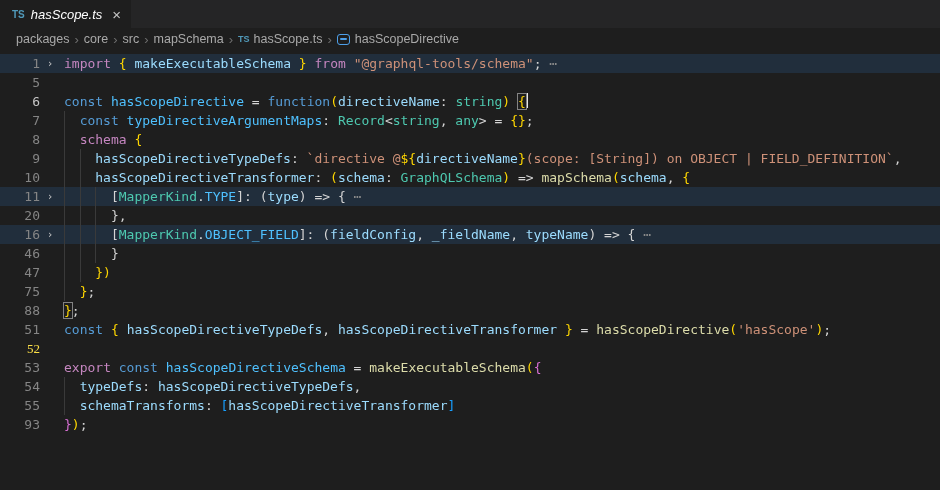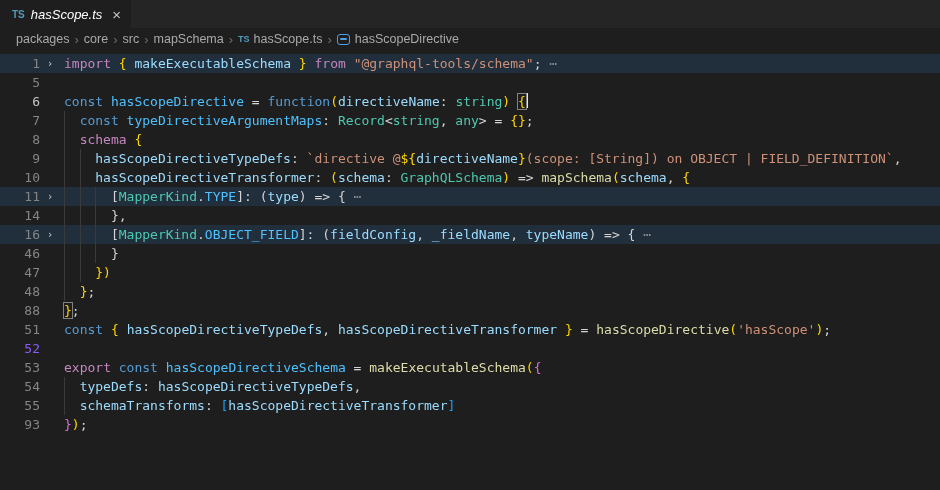--- a/index.html
+++ b/index.html
@@ -84,26 +84,26 @@
 <div class="editor">
   <div>
       <div class="row hl"><div class="gutter"><span class="ln" style="color: rgb(133, 133, 133);">1</span><span class="fold">›</span></div><div class="code"><span style="color: rgb(197, 134, 192);">import</span><span style="color: rgb(212, 212, 212);"> </span><span style="color: rgb(255, 215, 0);">{</span><span style="color: rgb(212, 212, 212);"> </span><span style="color: rgb(156, 220, 254);">makeExecutableSchema</span><span style="color: rgb(212, 212, 212);"> </span><span style="color: rgb(255, 215, 0);">}</span><span style="color: rgb(212, 212, 212);"> </span><span style="color: rgb(197, 134, 192);">from</span><span style="color: rgb(212, 212, 212);"> </span><span style="color: rgb(206, 145, 120);">"@graphql-tools/schema"</span><span style="color: rgb(212, 212, 212);">;</span><span style="color: rgb(138, 138, 138);"> ⋯</span></div></div>
       <div class="row"><div class="gutter"><span class="ln" style="color: rgb(133, 133, 133);">5</span><span class="fold"></span></div><div class="code"></div></div>
       <div class="row"><div class="gutter"><span class="ln" style="color: rgb(198, 198, 198);">6</span><span class="fold"></span></div><div class="code"><span style="color: rgb(86, 156, 214);">const</span><span style="color: rgb(212, 212, 212);"> </span><span style="color: rgb(79, 193, 255);">hasScopeDirective</span><span style="color: rgb(212, 212, 212);"> = </span><span style="color: rgb(86, 156, 214);">function</span><span style="color: rgb(255, 215, 0);">(</span><span style="color: rgb(156, 220, 254);">directiveName</span><span style="color: rgb(212, 212, 212);">: </span><span style="color: rgb(78, 201, 176);">string</span><span style="color: rgb(255, 215, 0);">)</span><span style="color: rgb(212, 212, 212);"> </span><span class="bx" style="color: rgb(255, 215, 0);">{</span><span class="cursor"></span></div></div>
       <div class="row"><div class="gutter"><span class="ln" style="color: rgb(133, 133, 133);">7</span><span class="fold"></span></div><div class="code"><span class="g"></span><span style="color: rgb(86, 156, 214);">const</span><span style="color: rgb(212, 212, 212);"> </span><span style="color: rgb(79, 193, 255);">typeDirectiveArgumentMaps</span><span style="color: rgb(212, 212, 212);">: </span><span style="color: rgb(78, 201, 176);">Record</span><span style="color: rgb(212, 212, 212);">&lt;</span><span style="color: rgb(78, 201, 176);">string</span><span style="color: rgb(212, 212, 212);">, </span><span style="color: rgb(78, 201, 176);">any</span><span style="color: rgb(212, 212, 212);">&gt; = </span><span style="color: rgb(255, 215, 0);">{}</span><span style="color: rgb(212, 212, 212);">;</span></div></div>
       <div class="row"><div class="gutter"><span class="ln" style="color: rgb(133, 133, 133);">8</span><span class="fold"></span></div><div class="code"><span class="g"></span><span style="color: rgb(197, 134, 192);">schema</span><span style="color: rgb(212, 212, 212);"> </span><span style="color: rgb(255, 215, 0);">{</span></div></div>
       <div class="row"><div class="gutter"><span class="ln" style="color: rgb(133, 133, 133);">9</span><span class="fold"></span></div><div class="code"><span class="g"></span><span class="g"></span><span style="color: rgb(156, 220, 254);">hasScopeDirectiveTypeDefs</span><span style="color: rgb(212, 212, 212);">: </span><span style="color: rgb(206, 145, 120);">`directive @</span><span style="color: rgb(255, 215, 0);">${</span><span style="color: rgb(156, 220, 254);">directiveName</span><span style="color: rgb(255, 215, 0);">}</span><span style="color: rgb(206, 145, 120);">(scope: [String]) on OBJECT | FIELD_DEFINITION`</span><span style="color: rgb(212, 212, 212);">,</span></div></div>
       <div class="row"><div class="gutter"><span class="ln" style="color: rgb(133, 133, 133);">10</span><span class="fold"></span></div><div class="code"><span class="g"></span><span class="g"></span><span style="color: rgb(156, 220, 254);">hasScopeDirectiveTransformer</span><span style="color: rgb(212, 212, 212);">: </span><span style="color: rgb(255, 215, 0);">(</span><span style="color: rgb(156, 220, 254);">schema</span><span style="color: rgb(212, 212, 212);">: </span><span style="color: rgb(78, 201, 176);">GraphQLSchema</span><span style="color: rgb(255, 215, 0);">)</span><span style="color: rgb(212, 212, 212);"> =&gt; </span><span style="color: rgb(220, 220, 170);">mapSchema</span><span style="color: rgb(255, 215, 0);">(</span><span style="color: rgb(156, 220, 254);">schema</span><span style="color: rgb(212, 212, 212);">, </span><span style="color: rgb(255, 215, 0);">{</span></div></div>
       <div class="row hl"><div class="gutter"><span class="ln" style="color: rgb(133, 133, 133);">11</span><span class="fold">›</span></div><div class="code"><span class="g"></span><span class="g"></span><span class="g"></span><span style="color: rgb(212, 212, 212);">[</span><span style="color: rgb(78, 201, 176);">MapperKind</span><span style="color: rgb(212, 212, 212);">.</span><span style="color: rgb(79, 193, 255);">TYPE</span><span style="color: rgb(212, 212, 212);">]: (</span><span style="color: rgb(156, 220, 254);">type</span><span style="color: rgb(212, 212, 212);">) =&gt; </span><span style="color: rgb(212, 212, 212);">{</span><span style="color: rgb(138, 138, 138);"> ⋯</span></div></div>
-      <div class="row"><div class="gutter"><span class="ln" style="color: rgb(133, 133, 133);">14</span><span class="fold"></span></div><div class="code"><span class="g"></span><span class="g"></span><span class="g"></span><span style="color: rgb(212, 212, 212);">},</span></div></div>
+      <div class="row"><div class="gutter"><span class="ln" style="color: rgb(133, 133, 133);">20</span><span class="fold"></span></div><div class="code"><span class="g"></span><span class="g"></span><span class="g"></span><span style="color: rgb(212, 212, 212);">},</span></div></div>
       <div class="row hl"><div class="gutter"><span class="ln" style="color: rgb(133, 133, 133);">16</span><span class="fold">›</span></div><div class="code"><span class="g"></span><span class="g"></span><span class="g"></span><span style="color: rgb(212, 212, 212);">[</span><span style="color: rgb(78, 201, 176);">MapperKind</span><span style="color: rgb(212, 212, 212);">.</span><span style="color: rgb(79, 193, 255);">OBJECT_FIELD</span><span style="color: rgb(212, 212, 212);">]: (</span><span style="color: rgb(156, 220, 254);">fieldConfig</span><span style="color: rgb(212, 212, 212);">, </span><span style="color: rgb(156, 220, 254);">_fieldName</span><span style="color: rgb(212, 212, 212);">, </span><span style="color: rgb(156, 220, 254);">typeName</span><span style="color: rgb(212, 212, 212);">) =&gt; </span><span style="color: rgb(212, 212, 212);">{</span><span style="color: rgb(138, 138, 138);"> ⋯</span></div></div>
       <div class="row"><div class="gutter"><span class="ln" style="color: rgb(133, 133, 133);">46</span><span class="fold"></span></div><div class="code"><span class="g"></span><span class="g"></span><span class="g"></span><span style="color: rgb(212, 212, 212);">}</span></div></div>
       <div class="row"><div class="gutter"><span class="ln" style="color: rgb(133, 133, 133);">47</span><span class="fold"></span></div><div class="code"><span class="g"></span><span class="g"></span><span style="color: rgb(255, 215, 0);">})</span></div></div>
-      <div class="row"><div class="gutter"><span class="ln" style="color: rgb(133, 133, 133);">48</span><span class="fold"></span></div><div class="code"><span class="g"></span><span style="color: rgb(255, 215, 0);">}</span><span style="color: rgb(212, 212, 212);">;</span></div></div>
+      <div class="row"><div class="gutter"><span class="ln" style="color: rgb(133, 133, 133);">75</span><span class="fold"></span></div><div class="code"><span class="g"></span><span style="color: rgb(255, 215, 0);">}</span><span style="color: rgb(212, 212, 212);">;</span></div></div>
       <div class="row"><div class="gutter"><span class="ln" style="color: rgb(133, 133, 133);">88</span><span class="fold"></span></div><div class="code"><span class="bx" style="color: rgb(255, 215, 0);">}</span><span style="color: rgb(212, 212, 212);">;</span></div></div>
       <div class="row"><div class="gutter"><span class="ln" style="color: rgb(133, 133, 133);">51</span><span class="fold"></span></div><div class="code"><span style="color: rgb(86, 156, 214);">const</span><span style="color: rgb(212, 212, 212);"> </span><span style="color: rgb(255, 215, 0);">{</span><span style="color: rgb(212, 212, 212);"> </span><span style="color: rgb(156, 220, 254);">hasScopeDirectiveTypeDefs</span><span style="color: rgb(212, 212, 212);">, </span><span style="color: rgb(156, 220, 254);">hasScopeDirectiveTransformer</span><span style="color: rgb(212, 212, 212);"> </span><span style="color: rgb(255, 215, 0);">}</span><span style="color: rgb(212, 212, 212);"> = </span><span style="color: rgb(220, 220, 170);">hasScopeDirective</span><span style="color: rgb(255, 215, 0);">(</span><span style="color: rgb(206, 145, 120);">'hasScope'</span><span style="color: rgb(255, 215, 0);">)</span><span style="color: rgb(212, 212, 212);">;</span></div></div>
-      <div class="row"><div class="gutter"><span class="ln" style="color: #8b5cf6;">52</span><span class="fold"></span></div><div class="code"></div></div>
+      <div class="row"><div class="gutter"><span class="ln" style="color: #fde047; font-family: Liberation Serif, serif;">52</span><span class="fold"></span></div><div class="code"></div></div>
       <div class="row"><div class="gutter"><span class="ln" style="color: rgb(133, 133, 133);">53</span><span class="fold"></span></div><div class="code"><span style="color: rgb(197, 134, 192);">export</span><span style="color: rgb(212, 212, 212);"> </span><span style="color: rgb(86, 156, 214);">const</span><span style="color: rgb(212, 212, 212);"> </span><span style="color: rgb(79, 193, 255);">hasScopeDirectiveSchema</span><span style="color: rgb(212, 212, 212);"> = </span><span style="color: rgb(220, 220, 170);">makeExecutableSchema</span><span style="color: rgb(255, 215, 0);">(</span><span style="color: rgb(218, 112, 214);">{</span></div></div>
       <div class="row"><div class="gutter"><span class="ln" style="color: rgb(133, 133, 133);">54</span><span class="fold"></span></div><div class="code"><span class="g"></span><span style="color: rgb(156, 220, 254);">typeDefs</span><span style="color: rgb(212, 212, 212);">: </span><span style="color: rgb(156, 220, 254);">hasScopeDirectiveTypeDefs</span><span style="color: rgb(212, 212, 212);">,</span></div></div>
       <div class="row"><div class="gutter"><span class="ln" style="color: rgb(133, 133, 133);">55</span><span class="fold"></span></div><div class="code"><span class="g"></span><span style="color: rgb(156, 220, 254);">schemaTransforms</span><span style="color: rgb(212, 212, 212);">: </span><span style="color: rgb(23, 159, 255);">[</span><span style="color: rgb(156, 220, 254);">hasScopeDirectiveTransformer</span><span style="color: rgb(23, 159, 255);">]</span></div></div>
       <div class="row"><div class="gutter"><span class="ln" style="color: rgb(133, 133, 133);">93</span><span class="fold"></span></div><div class="code"><span style="color: rgb(218, 112, 214);">}</span><span style="color: rgb(255, 215, 0);">)</span><span style="color: rgb(212, 212, 212);">;</span></div></div>
     </div>
 </div>
 
 </body></html>

